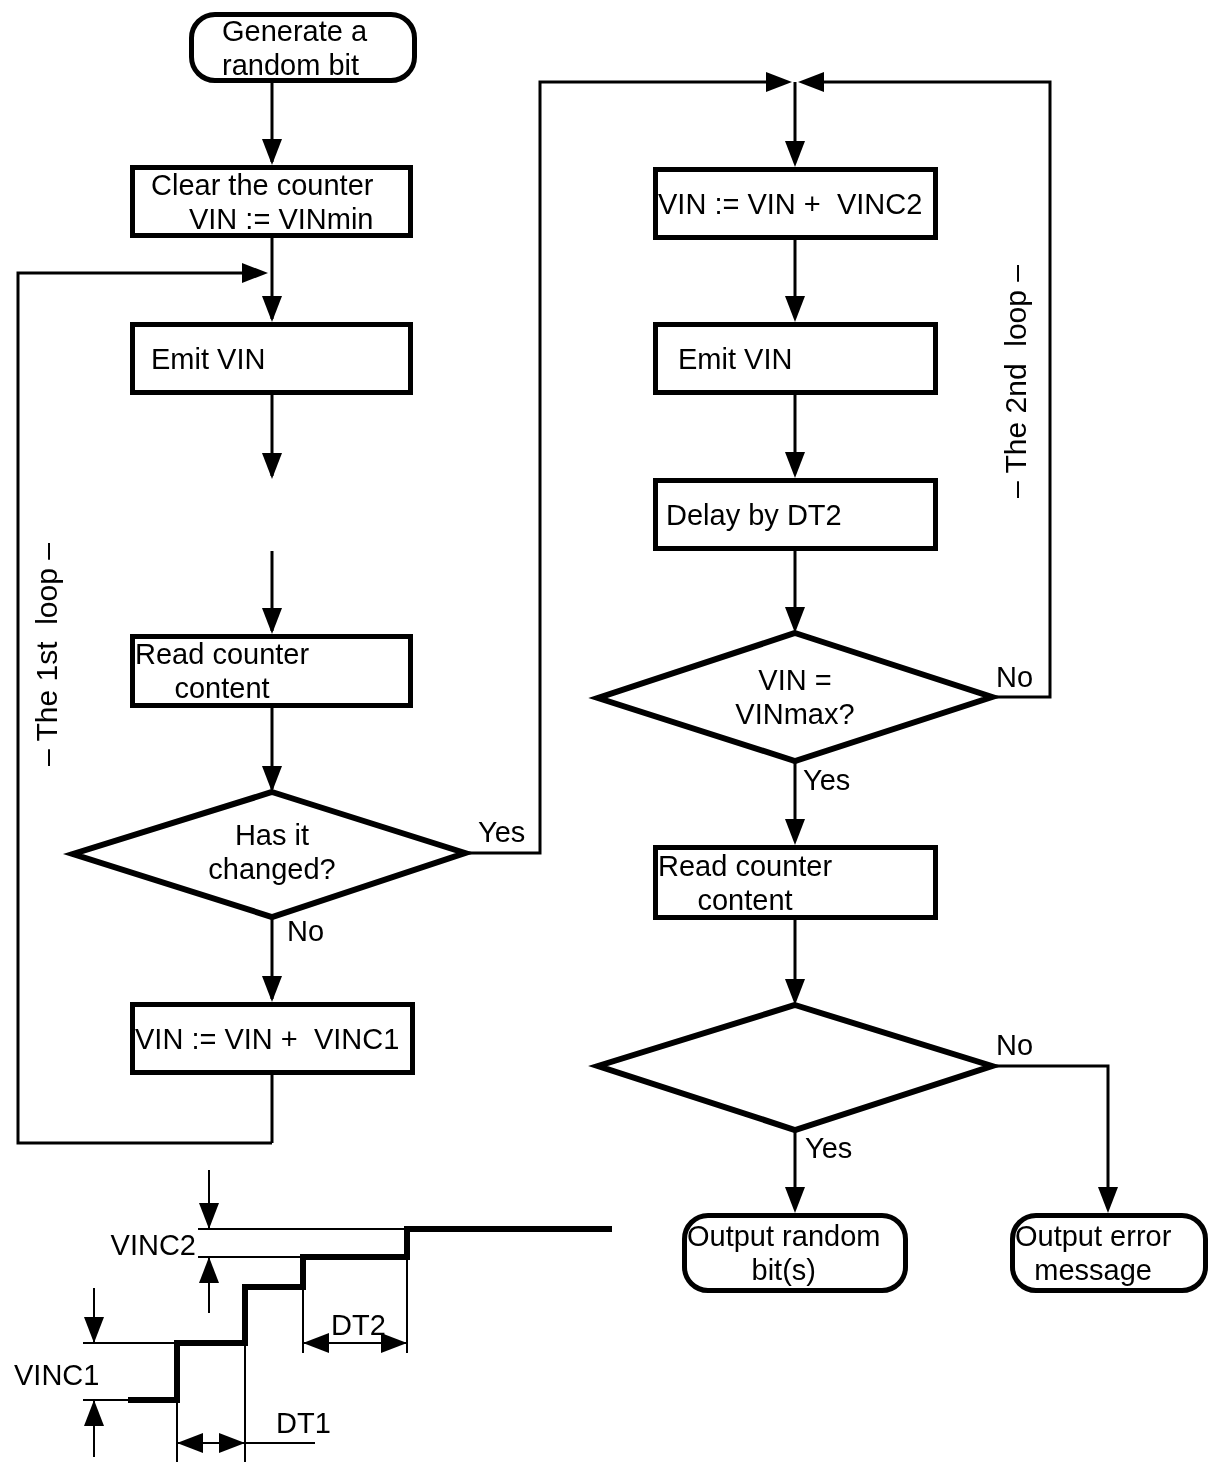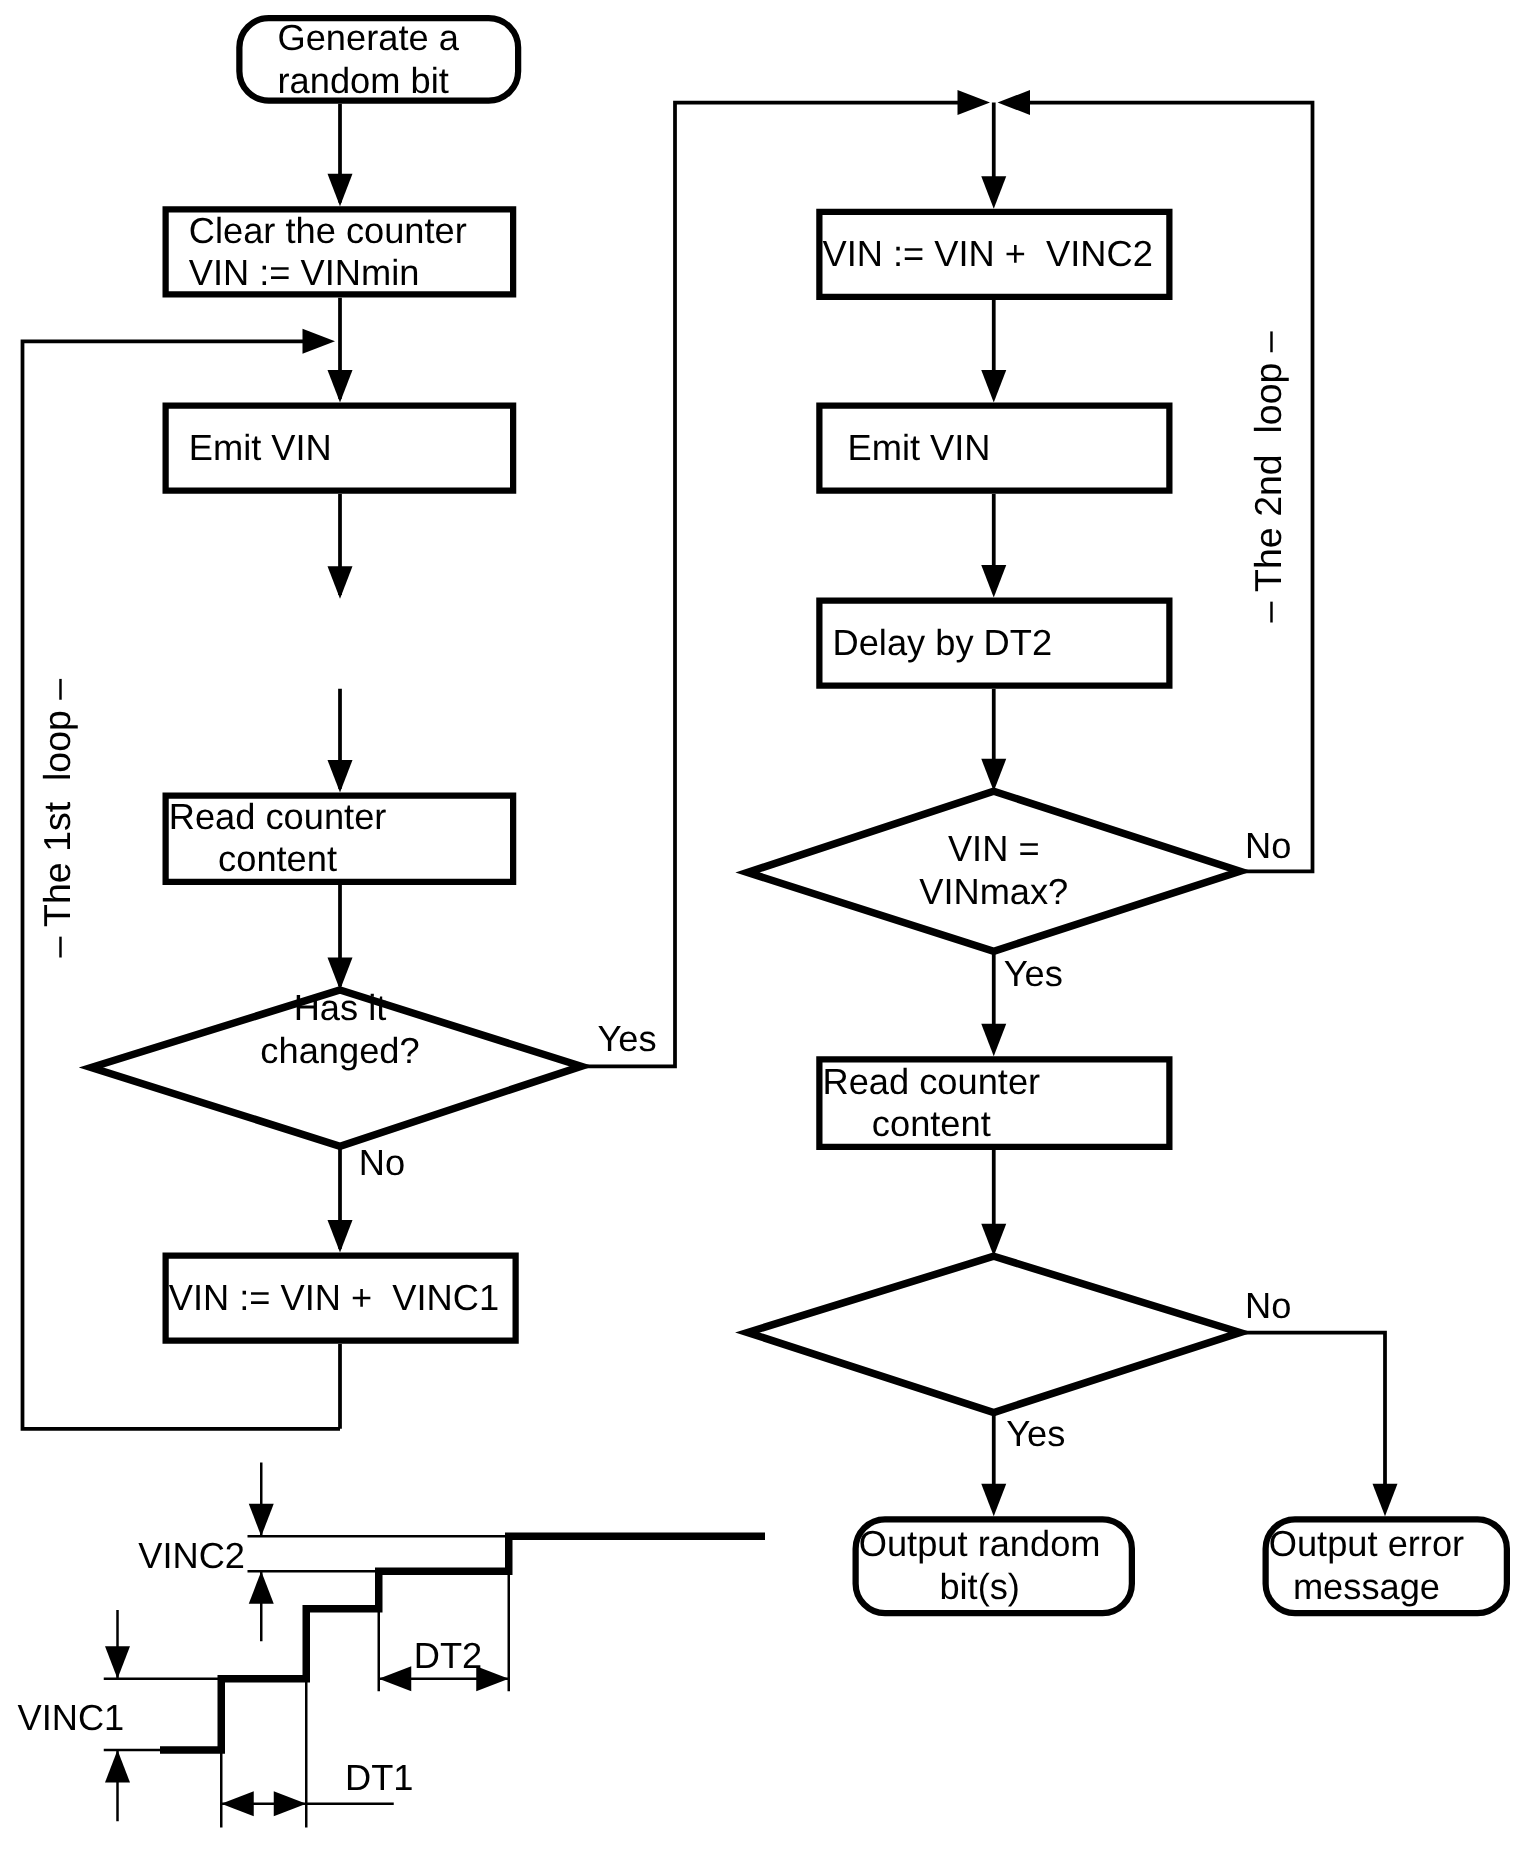--- a/index.html
+++ b/index.html
@@ -125,21 +125,21 @@
   </div>
   <div class="node terminal c" style="left:682px; top:1213px; width:226px; height:80px;">
     <span class="t">Output random
 bit(s)</span>
   </div>
   <div class="node terminal c" style="left:1010px; top:1213px; width:198px; height:80px;">
     <span class="t">Output error
 message</span>
   </div>
 
-  <div class="node" style="left:130px; top:165px; width:283px; height:73px; padding-left:16px;">
+  <div class="node" style="left:130px; top:165px; width:283px; height:73px; padding-left:16px;text-align:right;">
     <span class="t">Clear the counter
 VIN := VINmin</span>
   </div>
   <div class="node" style="left:130px; top:322px; width:283px; height:73px; padding-left:16px;">
     <span class="t">Emit VIN</span>
   </div>
   <div class="node c" style="left:130px; top:634px; width:283px; height:74px;">
     <span class="t">Read counter
 content</span>
   </div>
@@ -154,21 +154,21 @@
     <span class="t">Emit VIN</span>
   </div>
   <div class="node" style="left:653px; top:478px; width:285px; height:73px; padding-left:8px;">
     <span class="t">Delay by DT2</span>
   </div>
   <div class="node c" style="left:653px; top:845px; width:285px; height:75px;">
     <span class="t">Read counter
 content</span>
   </div>
 
-  <div class="dtext" style="left:122px; top:790px; width:300px; height:68px;">
+  <div class="dtext" style="left:122px; top:818px; width:300px; height:68px;">
     <span class="t">Has it
 changed?</span>
   </div>
   <div class="dtext" style="left:645px; top:663px; width:300px; height:68px;">
     <span class="t">VIN =
 VINmax?</span>
   </div>
 
   <span class="lbl" style="left:478px; top:817px;">Yes</span>
   <span class="lbl" style="left:287px; top:916px;">No</span>

